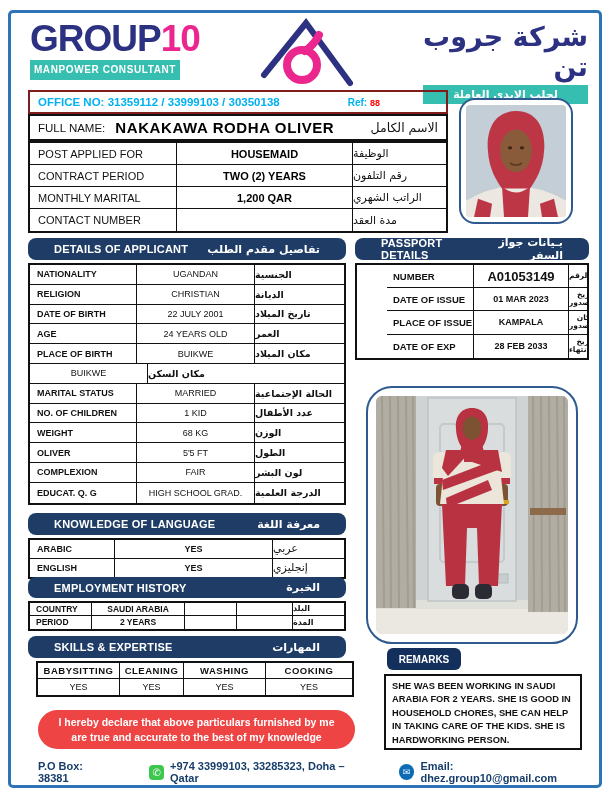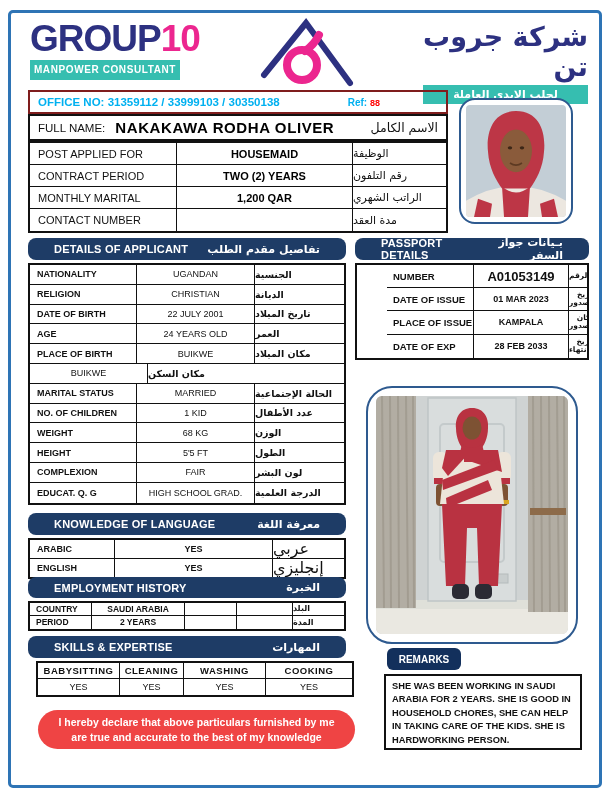--- a/index.html
+++ b/index.html
@@ -77,21 +77,21 @@
   
   .photo2 { left:366px; top:386px; width:212px; height:258px; border:2.5px solid #2E5A8F;
             border-radius:26px; padding:8px; background:#fff; }
   .photo2 svg { width:100%; height:100%; border-radius:6px; display:block; }
 
   .lang-pill { left:28px; top:513px; width:318px; height:22px; }
   .lang-table { left:28px; top:538px; width:318px; }
   .lang-table .brow { height:18.5px; }
   .lang-table .c1 { width:85px; padding-left:7px; font-weight:700; font-size:9px; color:#111; }
   .lang-table .c2 { width:158px; justify-content:center; font-size:9px; font-weight:600; color:#111; }
-  .lang-table .c3 { flex:1; justify-content:flex-end; padding-right:24px; font-size:16px; color:#111; }
+  .lang-table .c3 { flex:1; justify-content:flex-end; padding-right:24px; font-size:11px; color:#111; }
 
   .emp-pill { left:28px; top:577px; width:318px; height:21px; }
   .emp-table { left:28px; top:601px; width:318px; }
   .emp-table .brow { height:12.8px; }
   .emp-table .c1 { width:62px; padding-left:6px; font-weight:700; font-size:8.5px; color:#111; }
   .emp-table .c2 { width:93px; justify-content:center; font-size:8.5px; font-weight:600; color:#111; }
   .emp-table .c3 { width:52px; }
   .emp-table .c4 { width:56px; }
   .emp-table .c5 { flex:1; justify-content:flex-end; padding-right:6px; font-size:8px; font-weight:700; color:#111; }
 
@@ -243,21 +243,21 @@
         <div class="bcell c1">NO. OF CHILDREN</div>
         <div class="bcell c2">1 KID</div>
         <div class="bcell c3 ar">عدد الأطفال</div>
       </div>
     <div class="brow">
         <div class="bcell c1">WEIGHT</div>
         <div class="bcell c2">68 KG</div>
         <div class="bcell c3 ar">الوزن</div>
       </div>
     <div class="brow">
-        <div class="bcell c1">HEIGHT</div>
+        <div class="bcell c1">OLIVER</div>
         <div class="bcell c2">5'5 FT</div>
         <div class="bcell c3 ar">الطول</div>
       </div>
     <div class="brow">
         <div class="bcell c1">COMPLEXION</div>
         <div class="bcell c2">FAIR</div>
         <div class="bcell c3 ar">لون البشر</div>
       </div>
     <div class="brow">
         <div class="bcell c1">EDUCAT. Q. G</div>
@@ -390,13 +390,20 @@
       <div class="bcell sc w3">YES</div>
       <div class="bcell sc w4">YES</div>
     </div>
   </div>
 
   <div class="abs remarks-pill">REMARKS</div>
   <div class="abs remarks-box">SHE WAS BEEN WORKING IN SAUDI ARABIA FOR 2 YEARS. SHE IS GOOD IN HOUSEHOLD CHORES, SHE CAN HELP IN TAKING CARE OF THE KIDS. SHE IS HARDWORKING PERSON.</div>
 
   <div class="abs declaration">I hereby declare that above particulars furnished by me are true and accurate to the best of my knowledge</div>
 
+  <div class="abs footer">
+    <span class="po">P.O Box: 38381</span>
+    <span class="wa-icon">✆</span>
+    <span>+974 33999103, 33285323, Doha – Qatar</span>
+    <span class="mail-icon">✉</span>
+    <span>Email: dhez.group10@gmail.com</span>
+  </div>
 </div>
 
 </body></html>

